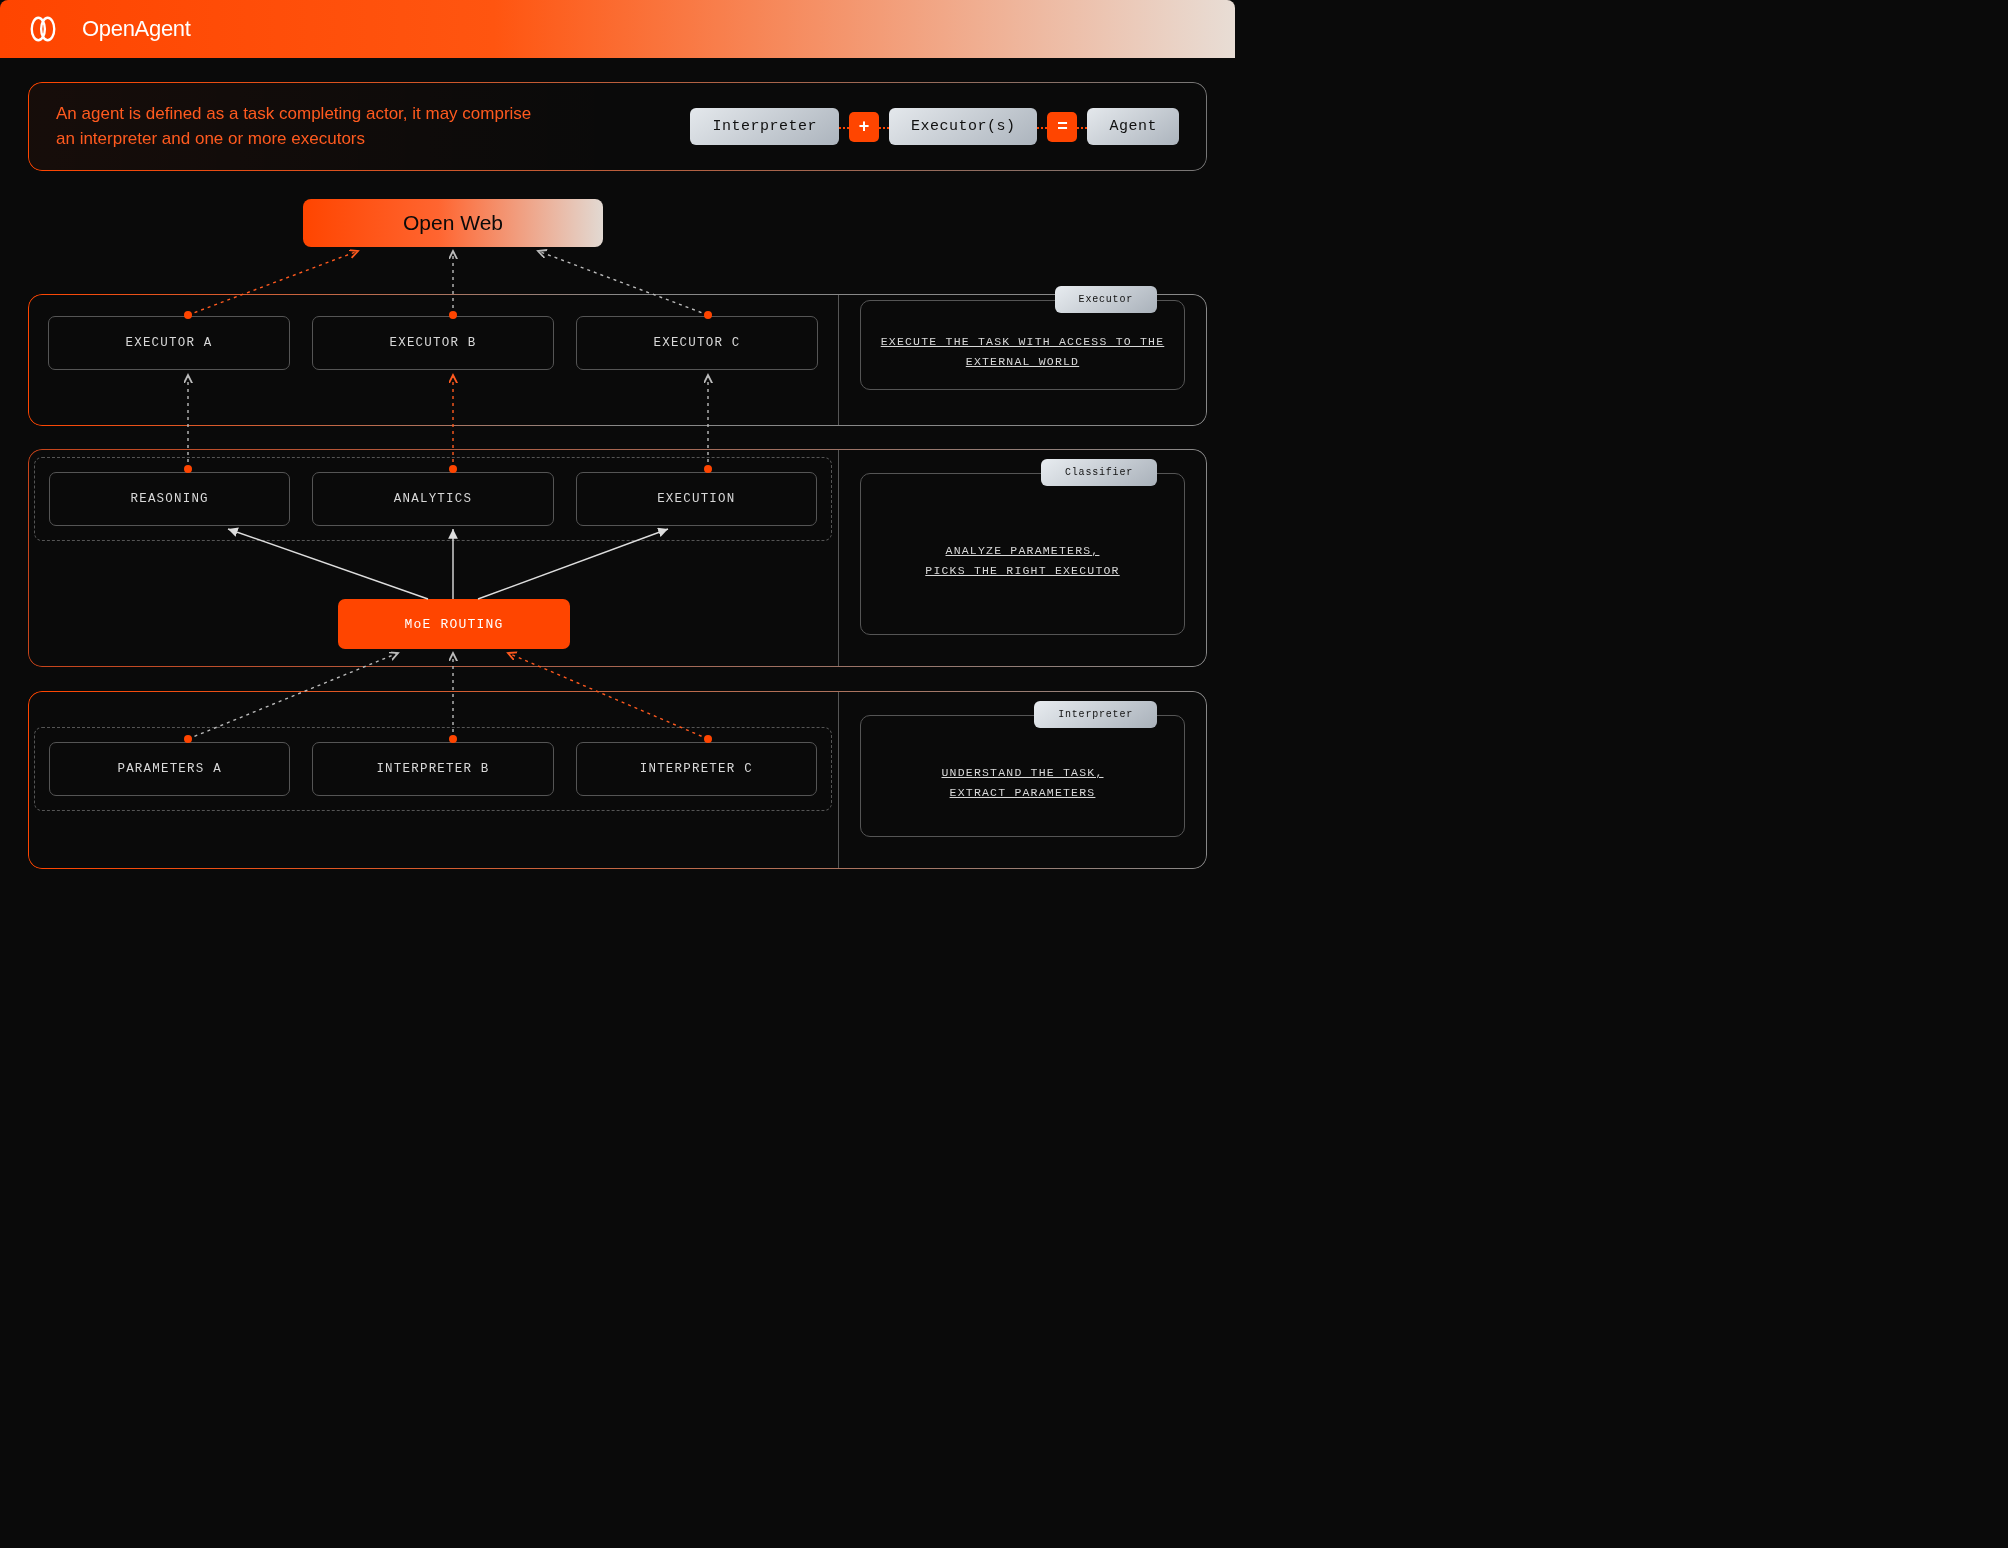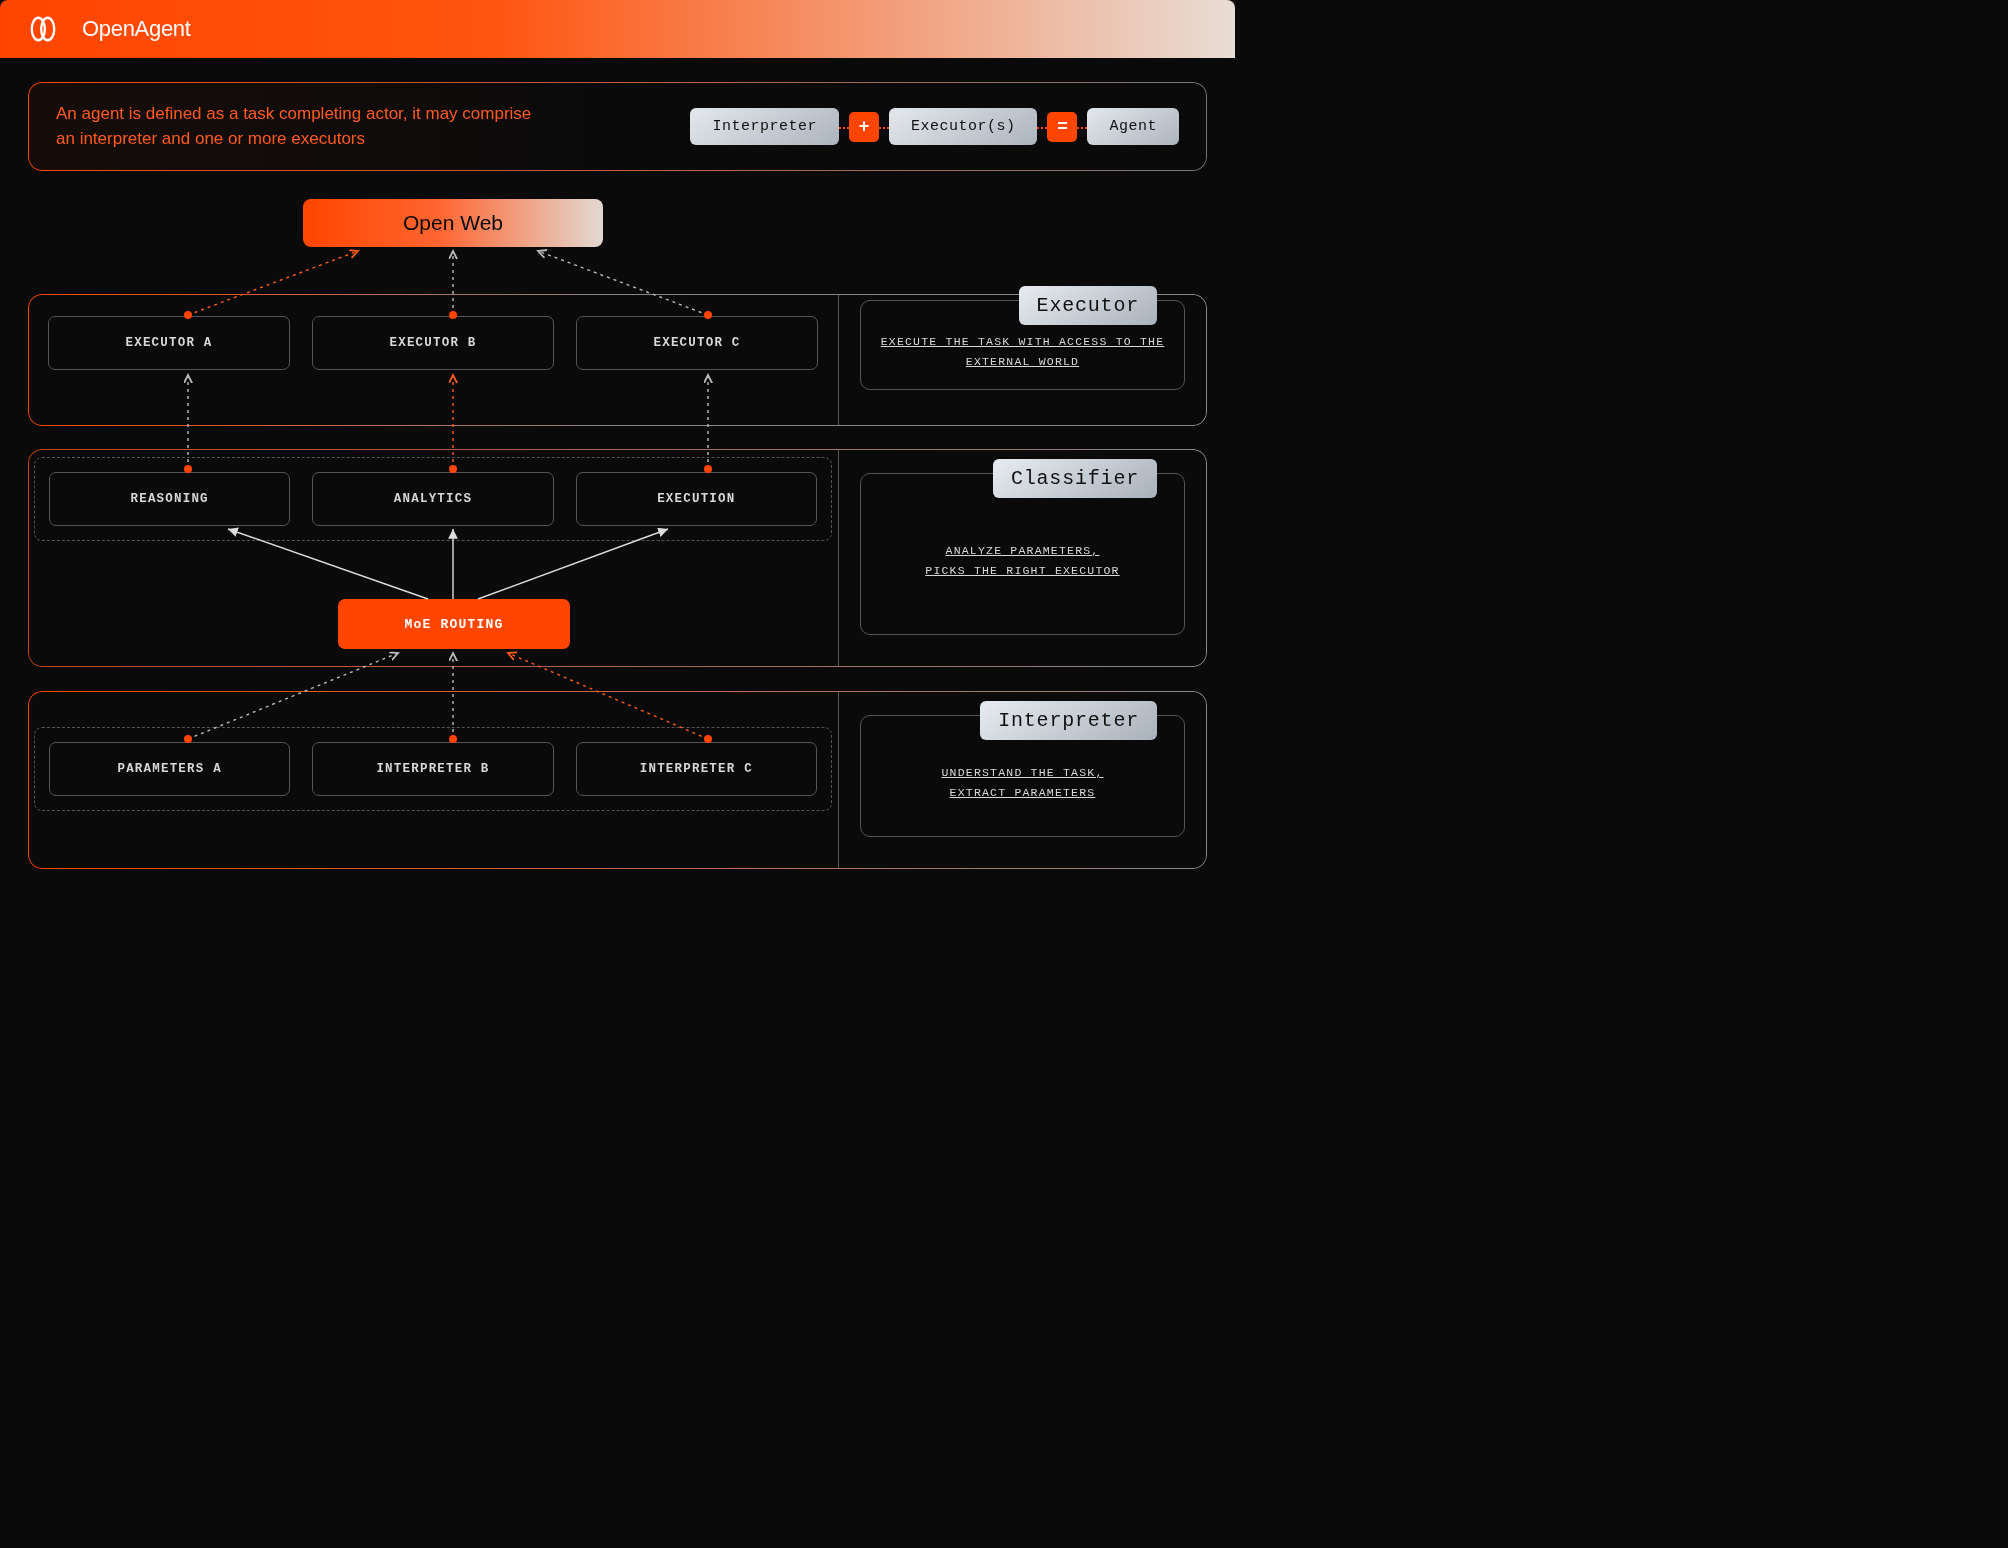--- a/index.html
+++ b/index.html
@@ -94,21 +94,20 @@
   .row {
     position: absolute;
     left: 0; right: 0;
     display: flex;
     border-radius: 14px;
   }
   .row-left {
     flex: 0 0 810px;
     padding: 22px 20px;
     position: relative;
-    font-weight: bold;
   }
   .row-right {
     flex: 1;
     padding: 14px 22px 22px;
     position: relative;
   }
   .row-border{
     position:absolute;inset:0;border-radius:14px;
     padding:1px;pointer-events:none;
     -webkit-mask:linear-gradient(#fff 0 0) content-box,linear-gradient(#fff 0 0);
@@ -147,22 +146,22 @@
     display: flex; align-items: center; justify-content: center;
     font-family: 'Courier New', monospace;
     font-size: 13px; letter-spacing: 1.2px;
   }
 
   .legend-title {
     position: absolute; right: 28px; top: -14px;
     background: linear-gradient(145deg, #e8ecf0 0%, #a9b1ba 100%);
     color: #111;
     font-family: 'Courier New', monospace;
-    font-size: 20px;
-    padding: 8px 18px;
+    font-size: 10px;
+    padding: 8px 24px;
     border-radius: 6px;
     letter-spacing: 0.8px;
   }
   .legend-box {
     border: 1px solid #555; border-radius: 10px;
     height: 100%;
     padding: 26px 18px 12px;
     text-align: center;
     font-family: 'Courier New', monospace;
     font-size: 11.5px;

